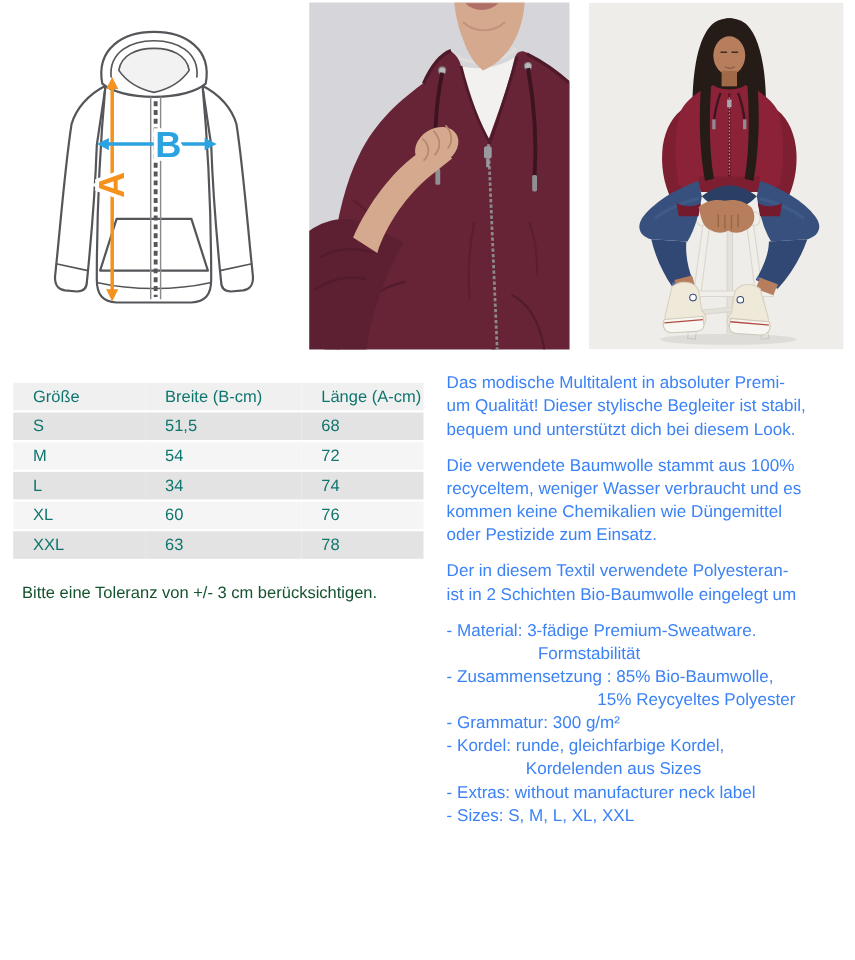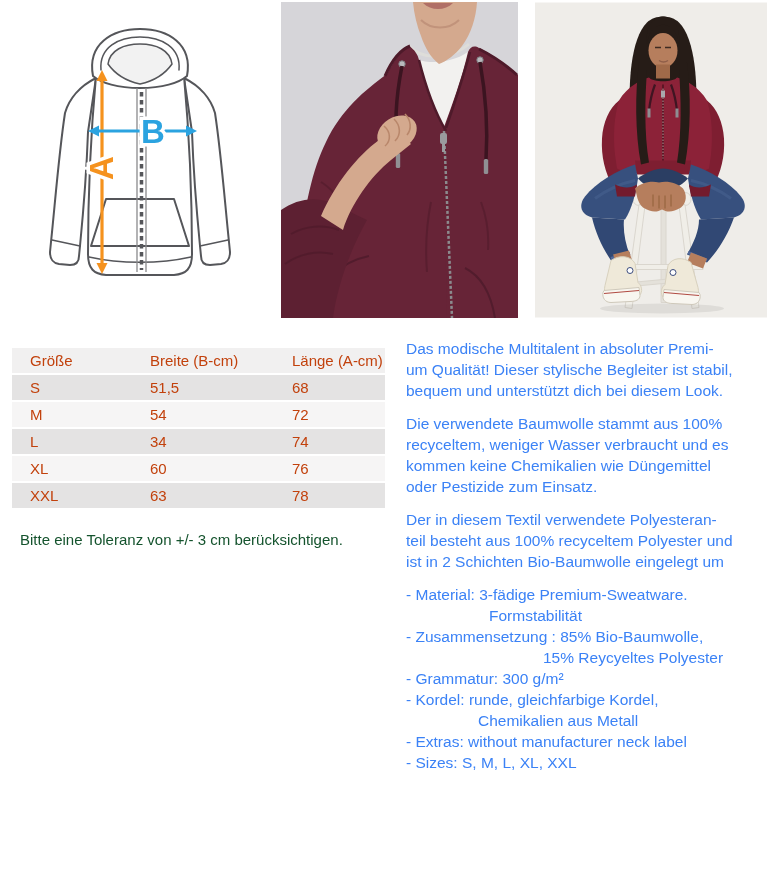--- a/index.html
+++ b/index.html
@@ -11,21 +11,21 @@
   .tile svg{display:block;}
   #diagram-tile{left:0;top:0;width:281px;height:318px;background:#ffffff;}
   #detail-photo{left:281px;top:2px;width:237px;height:316px;}
   #full-photo{left:535px;top:2px;width:232px;height:316px;}
   .dim-label{font-family:"Liberation Sans",sans-serif;font-weight:bold;font-size:33px;
              text-anchor:middle;paint-order:stroke;stroke:#ffffff;stroke-width:7px;}
 
   
   #size-table{position:absolute;left:12px;top:346px;width:373px;
               border-collapse:separate;border-spacing:0 2px;
-              font-size:15px;color:#c2410c;table-layout:fixed;}
+              font-size:15px;color:#0f766e;table-layout:fixed;}
   #size-table th,#size-table td{font-weight:normal;text-align:left;height:25px;
               padding:0 0 0 18px;vertical-align:middle;}
   #size-table col.c1{width:120px;} #size-table col.c2{width:142px;} #size-table col.c3{width:111px;}
   #size-table thead tr{background:#F1F0F0;}
   #size-table tbody tr.dark{background:#E4E3E3;}
   #size-table tbody tr.light{background:#F6F5F5;}
 
   #tolerance-note{position:absolute;left:20px;top:531px;font-size:15px;color:#14532d;}
 
   
@@ -245,29 +245,28 @@
       <div class="desc-line">bequem und unterstützt dich bei diesem Look.</div>
     </div>
     <div class="para">
       <div class="desc-line">Die verwendete Baumwolle stammt aus 100%</div>
       <div class="desc-line">recyceltem, weniger Wasser verbraucht und es</div>
       <div class="desc-line">kommen keine Chemikalien wie Düngemittel</div>
       <div class="desc-line">oder Pestizide zum Einsatz.</div>
     </div>
     <div class="para">
       <div class="desc-line">Der in diesem Textil verwendete Polyesteran-</div>
-      <div class="desc-line">teil besteht aus 100% recyceltem Polyester und</div>
       <div class="desc-line">ist in 2 Schichten Bio-Baumwolle eingelegt um</div>
     </div>
     <div class="para">
       <div class="desc-line">- Material: 3-fädige Premium-Sweatware.</div>
       <div class="desc-line ind-a">Formstabilität</div>
       <div class="desc-line">- Zusammensetzung : 85% Bio-Baumwolle,</div>
       <div class="desc-line ind-b">15% Reycyeltes Polyester</div>
       <div class="desc-line">- Grammatur: 300 g/m²</div>
       <div class="desc-line">- Kordel: runde, gleichfarbige Kordel,</div>
-      <div class="desc-line ind-c">Chemikalien aus Metall</div>
+      <div class="desc-line ind-c">Kordelenden aus Sizes</div>
       <div class="desc-line">- Extras: without manufacturer neck label</div>
       <div class="desc-line">- Sizes: S, M, L, XL, XXL</div>
     </div>
   </div>
 
 </div>
 
 </body></html>

